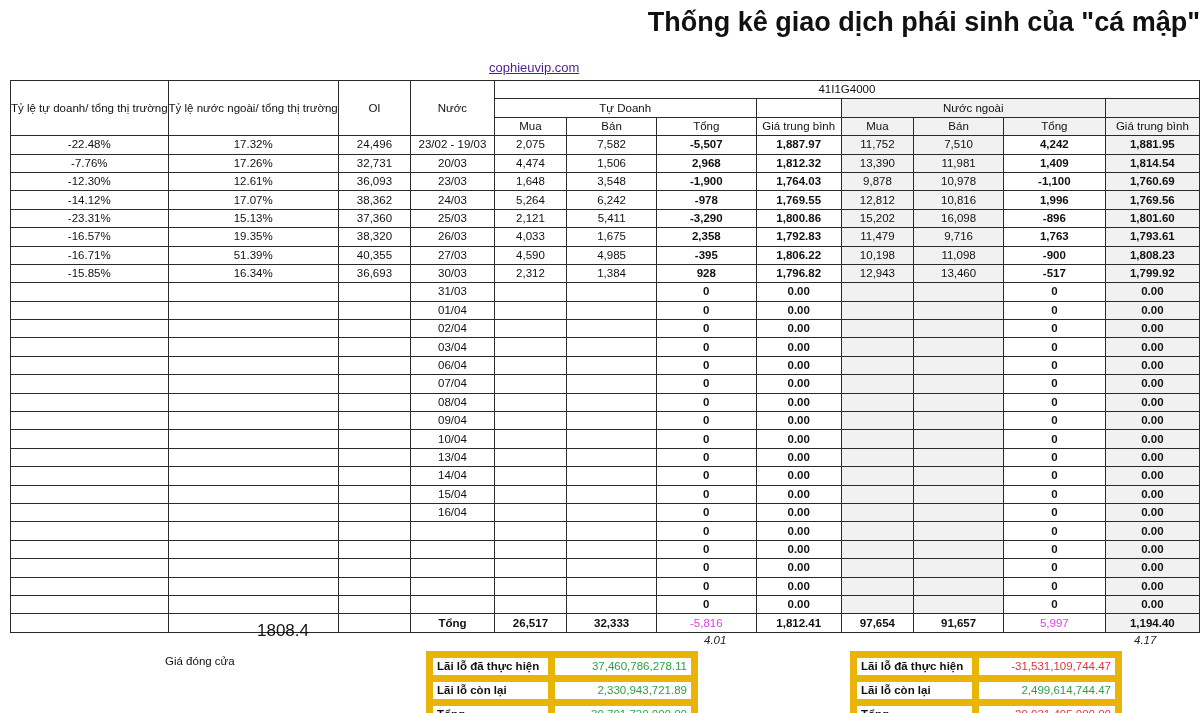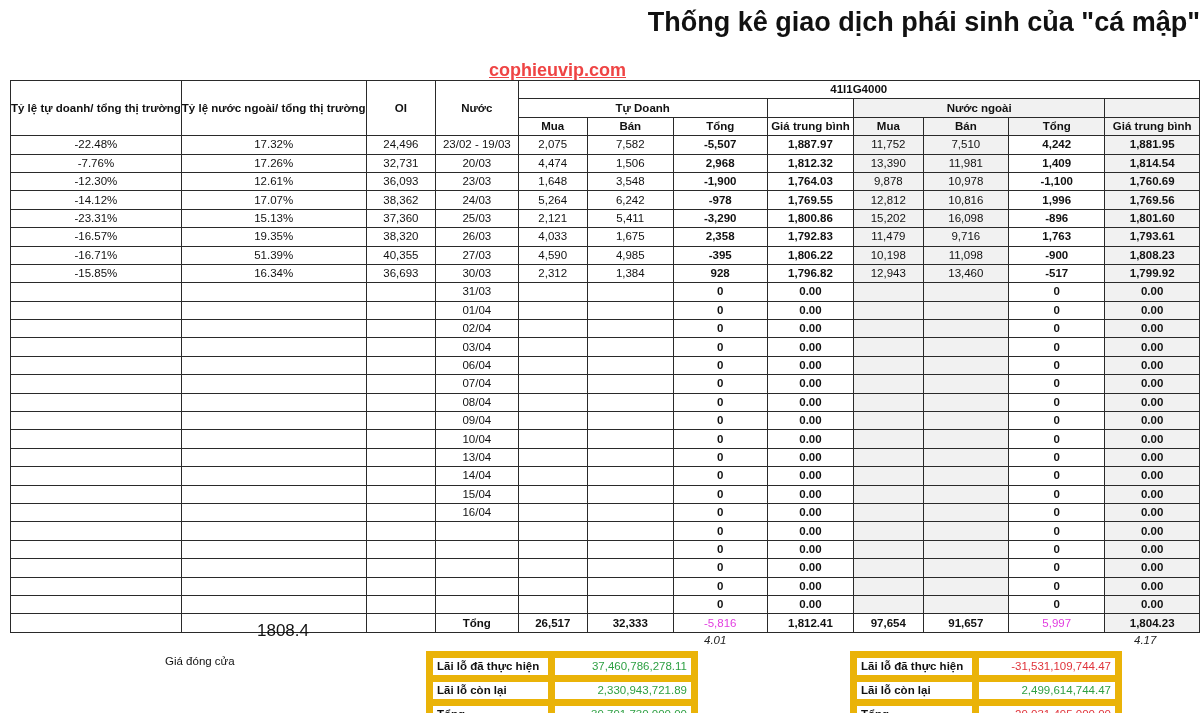--- a/index.html
+++ b/index.html
@@ -5,33 +5,33 @@
   html, body { margin: 0; padding: 0; background: #ffffff; }
   body {
     width: 1200px; height: 713px; position: relative; overflow: hidden;
     font-family: "Liberation Sans", "DejaVu Sans", sans-serif; color: #111;
   }
   .title {
     position: absolute; top: 4px; left: 0; width: 1200px; text-align: right;
     font-size: 27px; font-weight: bold; line-height: 36px; color: #111;
   }
   .site-link {
-    position: absolute; top: 60px; left: 489px; font-size: 18px; font-weight: bold;
-    color: #ef4444; text-decoration: underline;
+    position: absolute; top: 60px; left: 489px; font-size: 13px; font-weight: normal;
+    color: #4c1d95; text-decoration: underline;
   }
   table.main {
     position: absolute; top: 80px; left: 10px;
     border-collapse: collapse; table-layout: fixed;
     font-size: 11.5px;
   }
   table.main td, table.main th {
     border: 1px solid #2a2a2a; padding: 0; text-align: center;
     height: 17.4px; line-height: 17px; white-space: nowrap; overflow: hidden;
   }
-  table.main th { font-weight: bold; font-size: 11.5px; }
+  table.main th { font-weight: normal; font-size: 11.5px; }
   th.hdr-left { line-height: 14px; white-space: normal; }
   .gray { background: #f1f1f1; }
   .bold { font-weight: bold; }
   .magenta { color: #e23fe0; }
   .under-note {
     position: absolute; font-size: 11.5px; color: #222; font-style: italic;
   }
   .close-label { position: absolute; top: 655px; left: 165px; font-size: 11.5px; }
   .close-val { position: absolute; top: 621px; left: 257px; font-size: 17px; }
   table.pnl {
@@ -464,21 +464,21 @@
       <td></td>
       <td></td>
       <td class="bold">Tổng</td>
       <td class="bold">26,517</td>
       <td class="bold">32,333</td>
       <td class="magenta">-5,816</td>
       <td class="bold">1,812.41</td>
       <td class="bold">97,654</td>
       <td class="bold">91,657</td>
       <td class="magenta">5,997</td>
-      <td class="bold gray">1,804.23</td>
+      <td class="bold gray">1,194.40</td>
     </tr>
   </tbody>
 </table>
 
 <div class="under-note" style="top:634px; left:704px;">4.01</div>
 <div class="under-note" style="top:634px; left:1134px;">4.17</div>
 
 <div class="close-label">Giá đóng cửa</div>
 <div class="close-val">1808.4</div>
 

